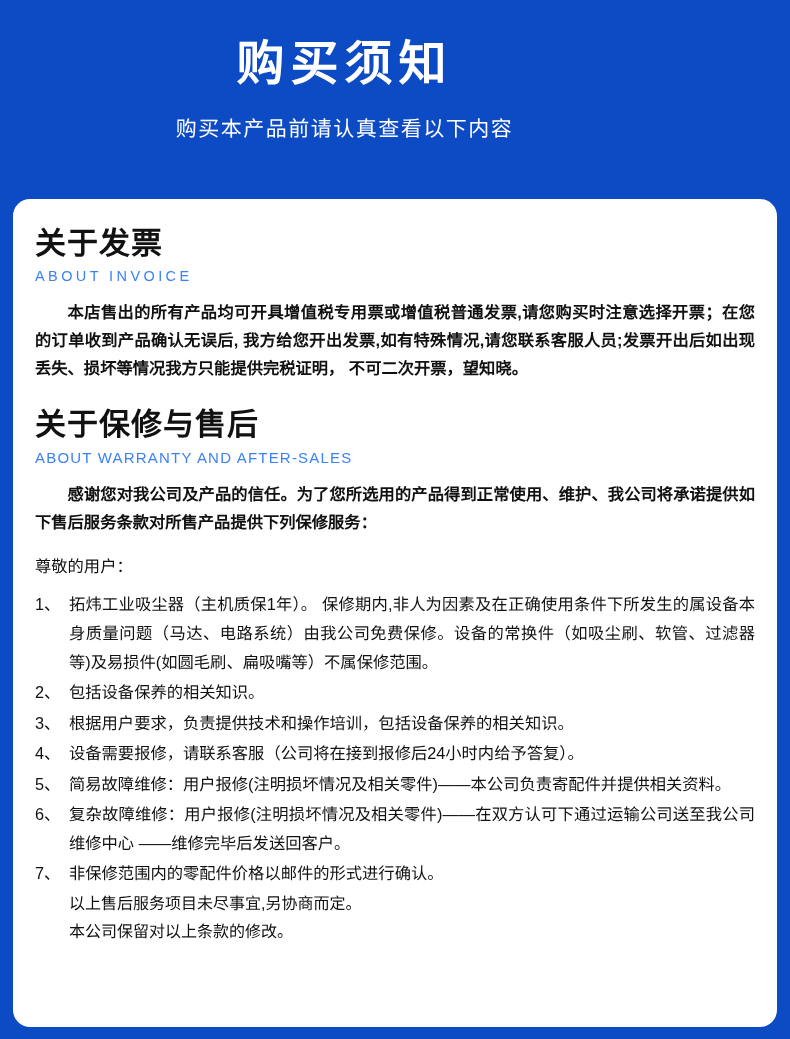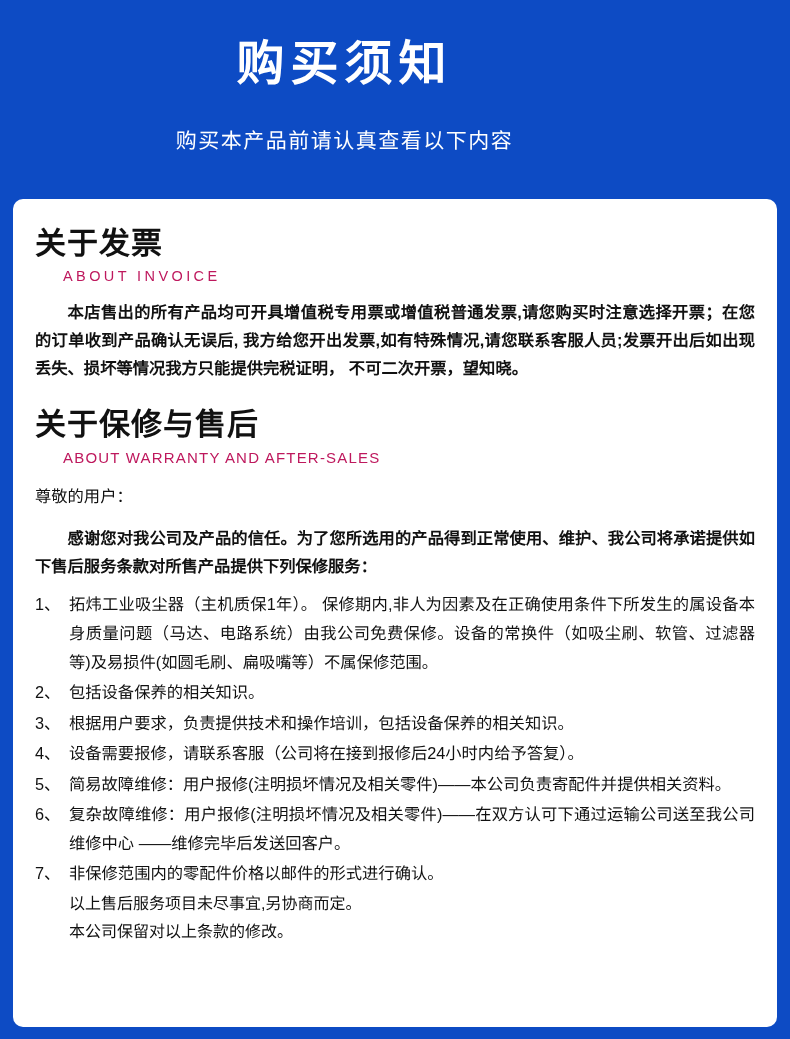--- a/index.html
+++ b/index.html
@@ -29,48 +29,47 @@
     font-size: 48px;
     font-weight: bold;
     letter-spacing: 6px;
     line-height: 1.25;
     margin: 0;
   }
   .header-sub {
     color: #ffffff;
     font-size: 21px;
     letter-spacing: 1.5px;
-    margin-top: 30px;
+    margin-top: 18px;
   }
   .card {
     position: absolute;
     left: 13px;
     top: 199px;
     width: 764px;
     height: 828px;
     background: #ffffff;
-    border-radius: 10px;
+    border-radius: 17px;
     box-sizing: border-box;
     padding: 26px 22px 10px 22px;
   }
   .section-title {
     color: #111111;
     font-size: 31px;
     font-weight: bold;
     letter-spacing: 1px;
     margin: 0;
     line-height: 1.2;
   }
   .section-title-en {
-    color: #be185d;
+    color: #3b82f6;
     font-size: 14.5px;
     letter-spacing: 3.4px;
     margin-top: 6px;
     margin-bottom: 0;
-    margin-left: 28px;
   }
   .para {
     color: #111111;
     font-size: 16.3px;
     line-height: 1.72;
     text-align: justify;
     margin: 14px 0 0 0;
   }
   .indent {
     text-indent: 2em;
@@ -131,22 +130,22 @@
     <div class="section-invoice">
       <h2 class="section-title">关于发票</h2>
       <div class="section-title-en">ABOUT INVOICE</div>
       <p class="para indent">本店售出的所有产品均可开具增值税专用票或增值税普通发票,请您购买时注意选择开票；在您的订单收到产品确认无误后, 我方给您开出发票,如有特殊情况,请您联系客服人员;发票开出后如出现丢失、损坏等情况我方只能提供完税证明， 不可二次开票，望知晓。</p>
     </div>
 
     <div class="section2">
       <h2 class="section-title">关于保修与售后</h2>
       <div class="section-title-en sec2-title-en">ABOUT WARRANTY AND AFTER-SALES</div>
 
+      <p class="para indent">感谢您对我公司及产品的信任。为了您所选用的产品得到正常使用、维护、我公司将承诺提供如下售后服务条款对所售产品提供下列保修服务：</p>
       <p class="para greeting">尊敬的用户：</p>
-      <p class="para indent">感谢您对我公司及产品的信任。为了您所选用的产品得到正常使用、维护、我公司将承诺提供如下售后服务条款对所售产品提供下列保修服务：</p>
 
       <ul class="list">
         <li class="list-item">
           <span class="list-num">1、</span>
           <span class="list-text">拓炜工业吸尘器（主机质保1年）。 保修期内,非人为因素及在正确使用条件下所发生的属设备本身质量问题（马达、电路系统）由我公司免费保修。设备的常换件（如吸尘刷、软管、过滤器等)及易损件(如圆毛刷、扁吸嘴等）不属保修范围。</span>
         </li>
         <li class="list-item">
           <span class="list-num">2、</span>
           <span class="list-text">包括设备保养的相关知识。</span>
         </li>

